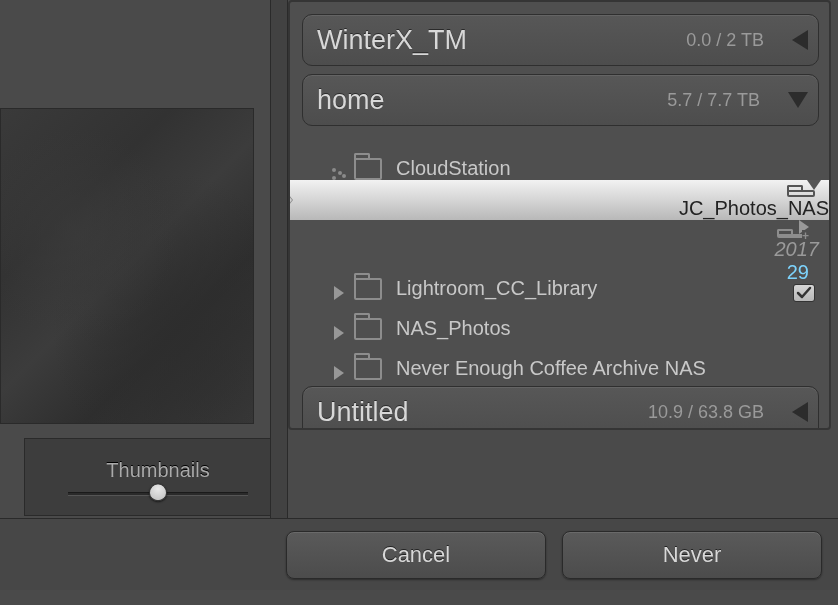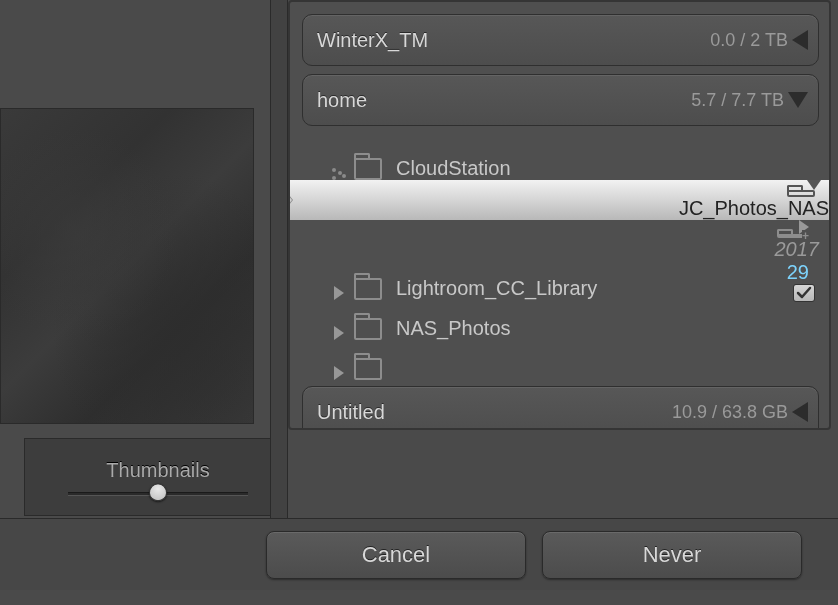--- a/index.html
+++ b/index.html
@@ -107,28 +107,28 @@
     border: 1px solid #2f2f2f;
     border-radius: 10px;
     display: flex;
     align-items: center;
     padding: 0 10px 0 14px;
     margin-bottom: 8px;
     box-shadow: inset 0 1px 0 rgba(255,255,255,0.08);
   }
   .vol-name {
     flex: 1;
-    font-size: 20px;
+    font-size: 27px;
     color: #d8d8d8;
     text-shadow: 0 -1px 0 rgba(0,0,0,0.5);
   }
   .vol-cap {
     font-size: 18px;
     color: #9a9a9a;
-    margin-right: 4px;
+    margin-right: 28px;
   }
   .vol-arrow {
     width: 0; height: 0;
     border-top: 10px solid transparent;
     border-bottom: 10px solid transparent;
   }
   .vol-arrow.left { border-right: 16px solid #2c2c2c; }
   .vol-arrow.down-solid {
     border-left: 10px solid transparent;
     border-right: 10px solid transparent;
@@ -254,21 +254,21 @@
     position: absolute;
     left: 0;
     top: 518px;
     width: 838px;
     height: 72px;
     background: #474747;
     border-top: 1px solid #2a2a2a;
     display: flex;
     justify-content: flex-end;
     align-items: center;
-    padding-right: 36px;
+    padding-right: 16px;
     gap: 16px;
   }
   .btn {
     width: 260px;
     height: 48px;
     background: linear-gradient(#5a5a5a, #4c4c4c);
     border: 1px solid #2a2a2a;
     border-radius: 8px;
     color: #d8d8d8;
     font-size: 22px;
@@ -368,20 +368,21 @@
           </span>
         <span class="folder-icon"></span>
         <span class="tree-label">NAS_Photos</span>
       </div>
 
       <div class="tree-item">
         <span class="disclose">
             <span class="tri-right"></span>
           </span>
         <span class="folder-icon"></span>
+        <span class="tree-label">Never Enough Coffee Archive NAS</span>
       </div>
 
     </div>
 
     <div class="vol-row">
       <div class="vol-name">Untitled</div>
       <div class="vol-cap">10.9 / 63.8 GB</div>
       <div class="vol-arrow left"></div>
     </div>
 

